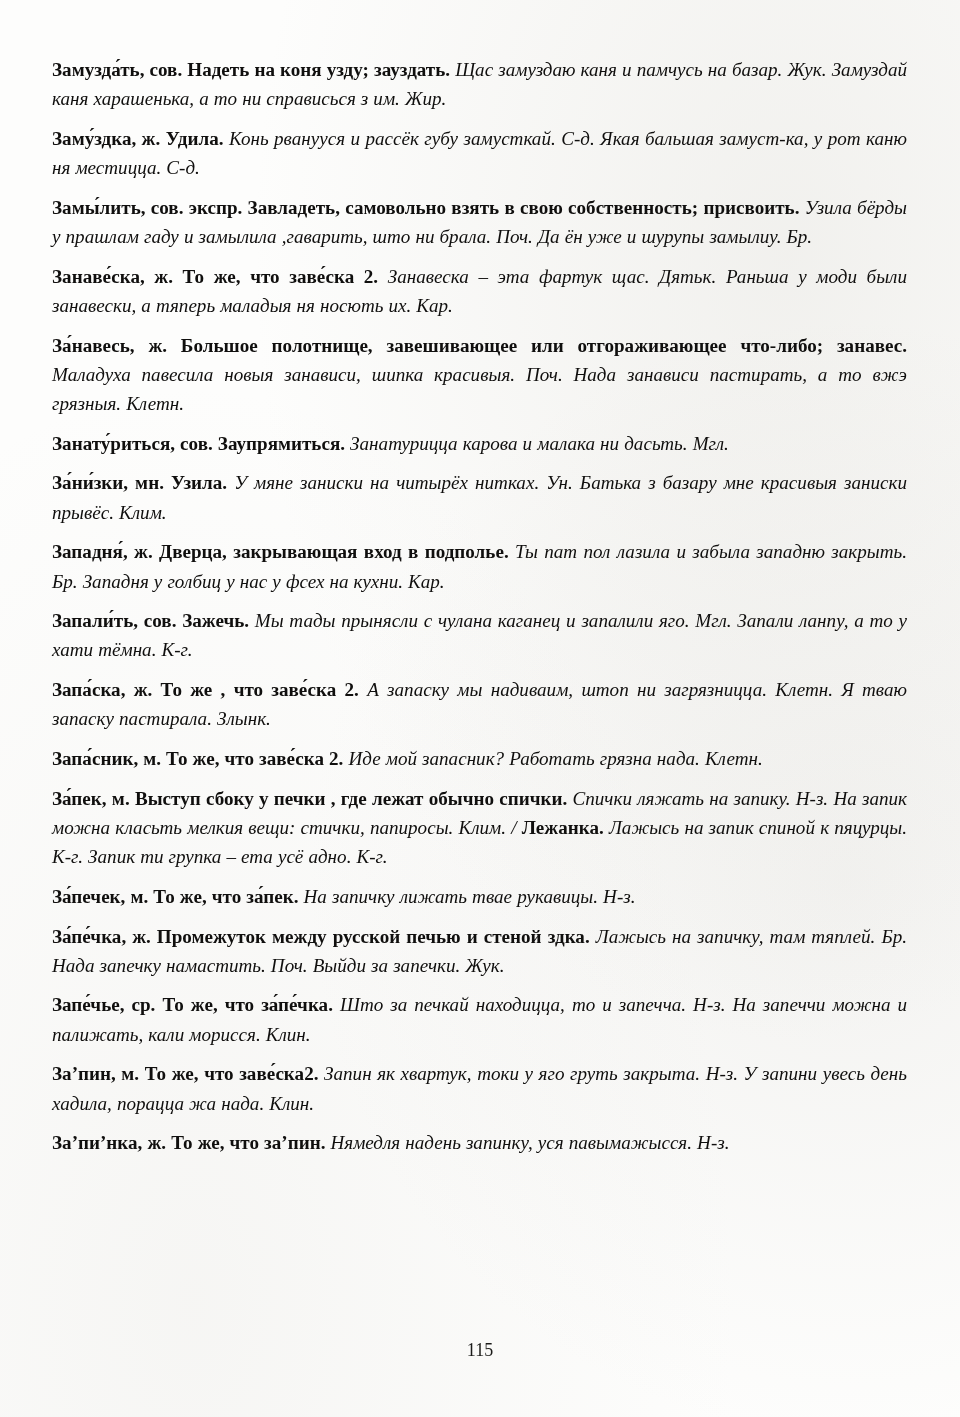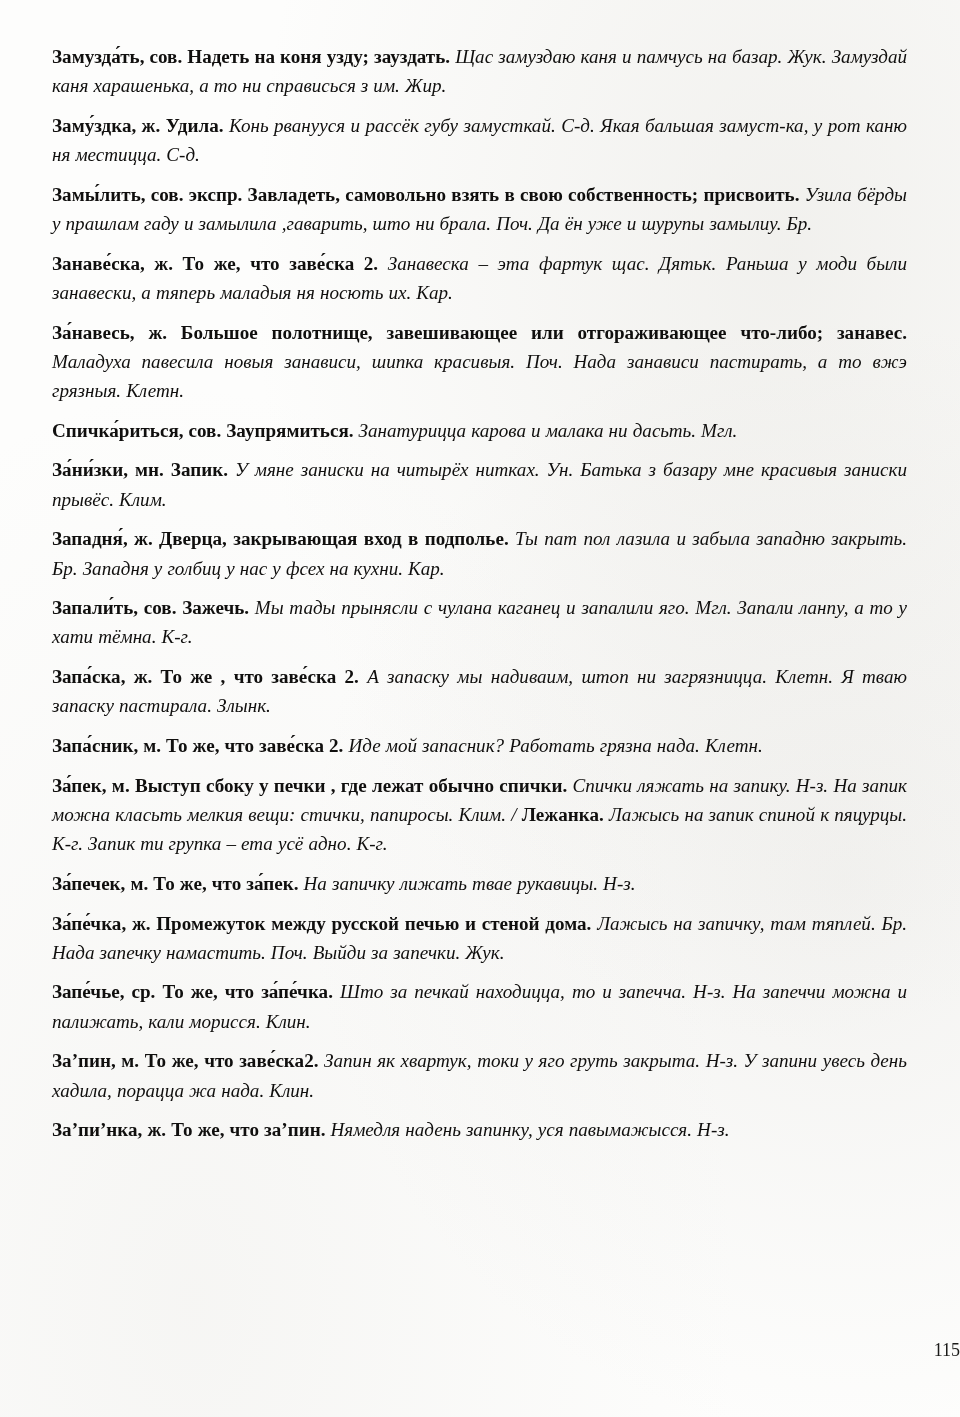--- a/index.html
+++ b/index.html
@@ -28,21 +28,21 @@
     background:
       radial-gradient(ellipse at 82% 18%, rgba(210,208,200,0.28) 0%, rgba(253,253,252,0) 48%),
       radial-gradient(ellipse at 88% 62%, rgba(206,204,198,0.22) 0%, rgba(253,253,252,0) 45%),
       radial-gradient(ellipse at 20% 92%, rgba(214,212,206,0.18) 0%, rgba(253,253,252,0) 50%);
     pointer-events: none;
     z-index: 0;
   }
   .textblock {
     position: absolute;
     left: 52px;
-    top: 42px;
+    top: 55px;
     width: 855px;
     z-index: 1;
   }
   .entry {
     font-size: 19.1px;
     line-height: 29.2px;
     text-align: justify;
     text-justify: inter-word;
     margin: 0 0 10.5px 0;
     color: #100f0e;
@@ -62,21 +62,21 @@
   }
   .ex-b {
     font-style: normal;
     font-weight: bold;
   }
   .pagenum {
     position: absolute;
     left: 0;
     right: 0;
     top: 1338px;
-    text-align: right;
+    text-align: center;
     font-size: 18px;
     line-height: 24px;
     color: #1a1a18;
     font-family: "Liberation Serif", "DejaVu Serif", serif;
     z-index: 1;
   }
 </style>
 </head>
 <body>
 
@@ -103,27 +103,27 @@
       <span class="hw">Занаве́ска, ж. То же, что заве́ска 2.</span>
       <span class="ex">Занавеска – эта фартук щас. Дятьк. Раньша у моди были занавески, а тяперь маладыя  ня носють их. Кар.</span>
     </p>
 
     <p class="entry">
       <span class="hw">За́навесь, ж. Большое полотнище, завешивающее или отгораживающее что-либо; занавес.</span>
       <span class="ex"> Маладуха павесила новыя занависи, шипка красивыя. Поч. Нада занависи пастирать, а то вжэ грязныя. Клетн.</span>
     </p>
 
     <p class="entry">
-      <span class="hw">Спичка́риться, сов. Заупрямиться.</span>
+      <span class="hw">Занату́риться, сов. Заупрямиться.</span>
       <span class="ex">Занатурицца карова и малака ни дасьть. Мгл.</span>
     </p>
 
 
     <p class="entry">
-      <span class="hw">За́ни́зки, мн. Запик.</span>
+      <span class="hw">За́ни́зки, мн. Узила.</span>
       <span class="ex">У мяне заниски на читырёх нитках. Ун. Батька з базару мне красивыя заниски  прывёс. Клим.</span>
     </p>
 
     <p class="entry">
       <span class="hw">Западня́, ж. Дверца, закрывающая вход в подполье.</span>
       <span class="ex">Ты пат пол лазила и забыла западню закрыть. Бр. Западня у голбиц у нас у фсех на кухни. Кар.</span>
     </p>
 
     <p class="entry">
       <span class="hw">Запали́ть, сов. Зажечь.</span>
@@ -145,21 +145,21 @@
       <span class="hw">За́пек, м. Выступ сбоку у печки , где лежат обычно спички.</span>
       <span class="ex">Спички ляжать на запику. Н-з. На запик можна класьть мелкия вещи: стички, папиросы. Клим. / </span><span class="ex-b">Лежанка.</span><span class="ex"> Лажысь на запик спиной к пяцурцы. К-г. Запик ти групка – ета усё адно. К-г.</span>
     </p>
 
     <p class="entry">
       <span class="hw">За́печек, м. То же, что за́пек.</span>
       <span class="ex">На запичку лижать твае рукавицы. Н-з.</span>
     </p>
 
     <p class="entry">
-      <span class="hw">За́пе́чка, ж. Промежуток между русской печью и стеной дома.</span>
+      <span class="hw">За́пе́чка, ж. Промежуток между русской печью и стеной здка.</span>
       <span class="ex">Лажысь на запичку, там тяплей. Бр. Нада запечку намастить. Поч. Выйди за запечки. Жук.</span>
     </p>
 
     <p class="entry">
       <span class="hw">Запе́чье, ср. То же, что за́пе́чка.</span>
       <span class="ex">Што за печкай находицца, то и запечча. Н-з. На запеччи можна и палижать, кали морисся. Клин.</span>
     </p>
 
     <p class="entry">
       <span class="hw">За’пин, м. То же, что заве́ска2.</span>

